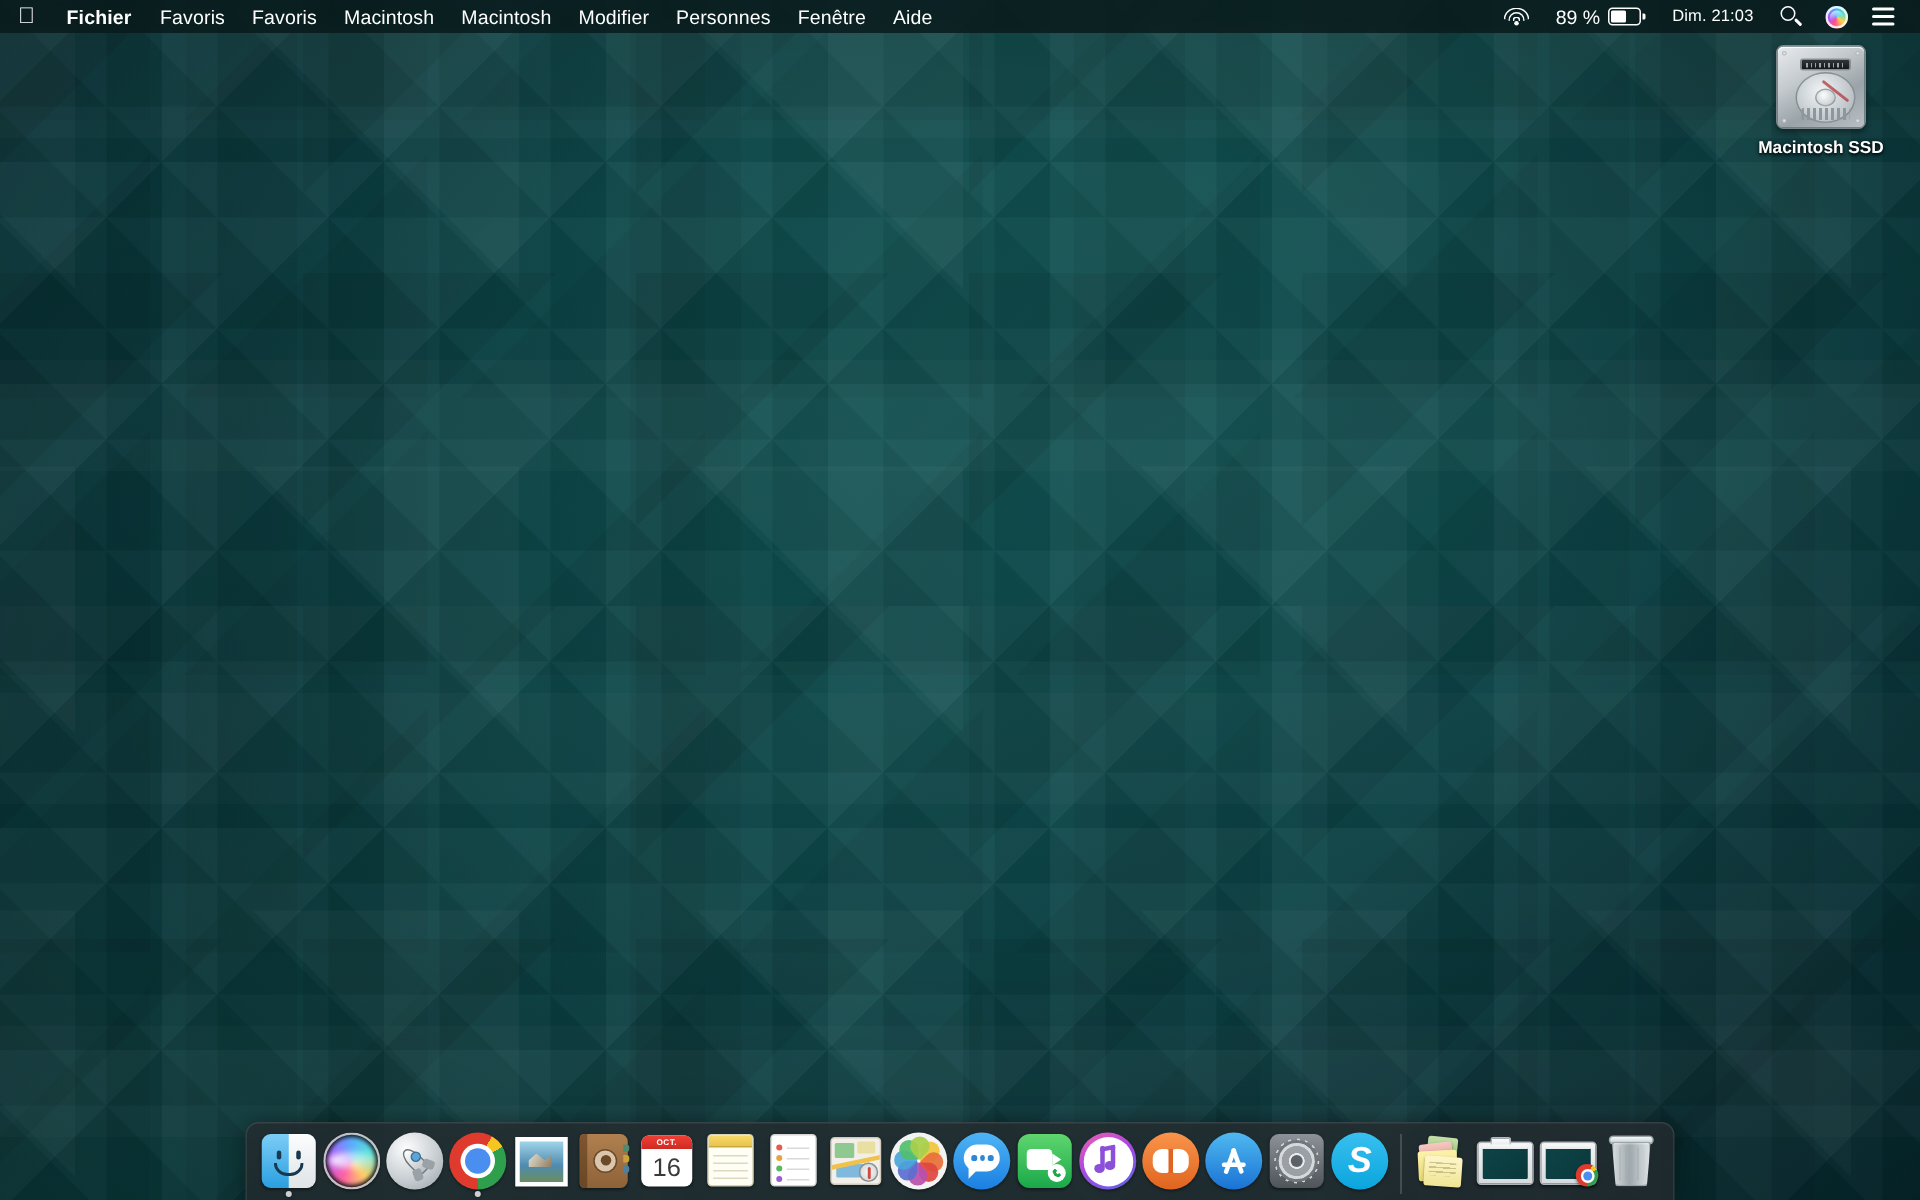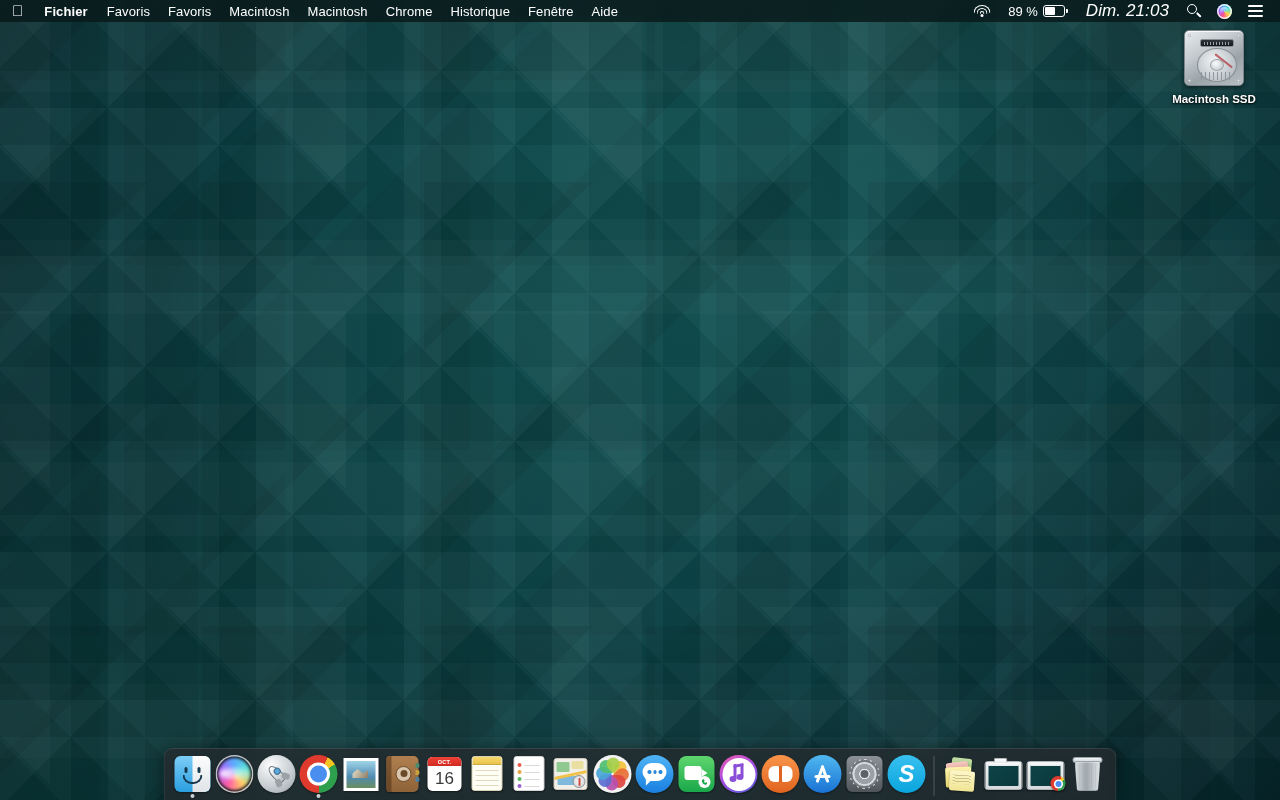--- a/index.html
+++ b/index.html
@@ -67,21 +67,21 @@
   }
   .mb-left { display:flex; align-items:center; height:100%; }
   .mb-right { margin-left:auto; display:flex; align-items:center; height:100%; padding-right:9px; }
   .mb-item {
     padding:0 9px; height:100%; display:flex; align-items:center;
     font-size:13px; white-space:nowrap; letter-spacing:.1px;
   }
   .mb-item.apple { padding:0 11px 0 12px; }
   .mb-item.app-name { font-weight:bold; padding:0 10px; }
   .mb-status { padding:0 8px; height:100%; display:flex; align-items:center; }
-  .mb-clock { font-size:17px; padding:0 10px; letter-spacing:.1px;font-style:italic; }
+  .mb-clock { font-size:11px; padding:0 10px; letter-spacing:.1px; }
   .mb-batt-pct { font-size:13px; padding:0 5px 0 2px; }
 
   .apple-glyph { font-size:15px; line-height:1; position:relative; top:-1px; }
 
   
   .wifi { width:17px; height:12px; position:relative; }
   .wifi i {
     position:absolute; left:50%; border:1.6px solid #fff; border-bottom:none;
     border-radius:50% 50% 0 0 / 100% 100% 0 0; transform:translateX(-50%);
   }
@@ -462,22 +462,22 @@
 
       <div class="mb-item apple">
         <span class="apple-glyph"></span>
       </div>
 
       <div class="mb-item app-name">Fichier</div>
       <div class="mb-item">Favoris</div>
       <div class="mb-item">Favoris</div>
       <div class="mb-item">Macintosh</div>
       <div class="mb-item">Macintosh</div>
-      <div class="mb-item">Chrome</div>
-      <div class="mb-item">Historique</div>
+      <div class="mb-item">Modifier</div>
+      <div class="mb-item">Personnes</div>
       <div class="mb-item">Fenêtre</div>
       <div class="mb-item">Aide</div>
     </div>
 
     <div class="mb-right">
 
       <div class="mb-status">
         <span class="wifi">
             <i></i>
             <i></i>

